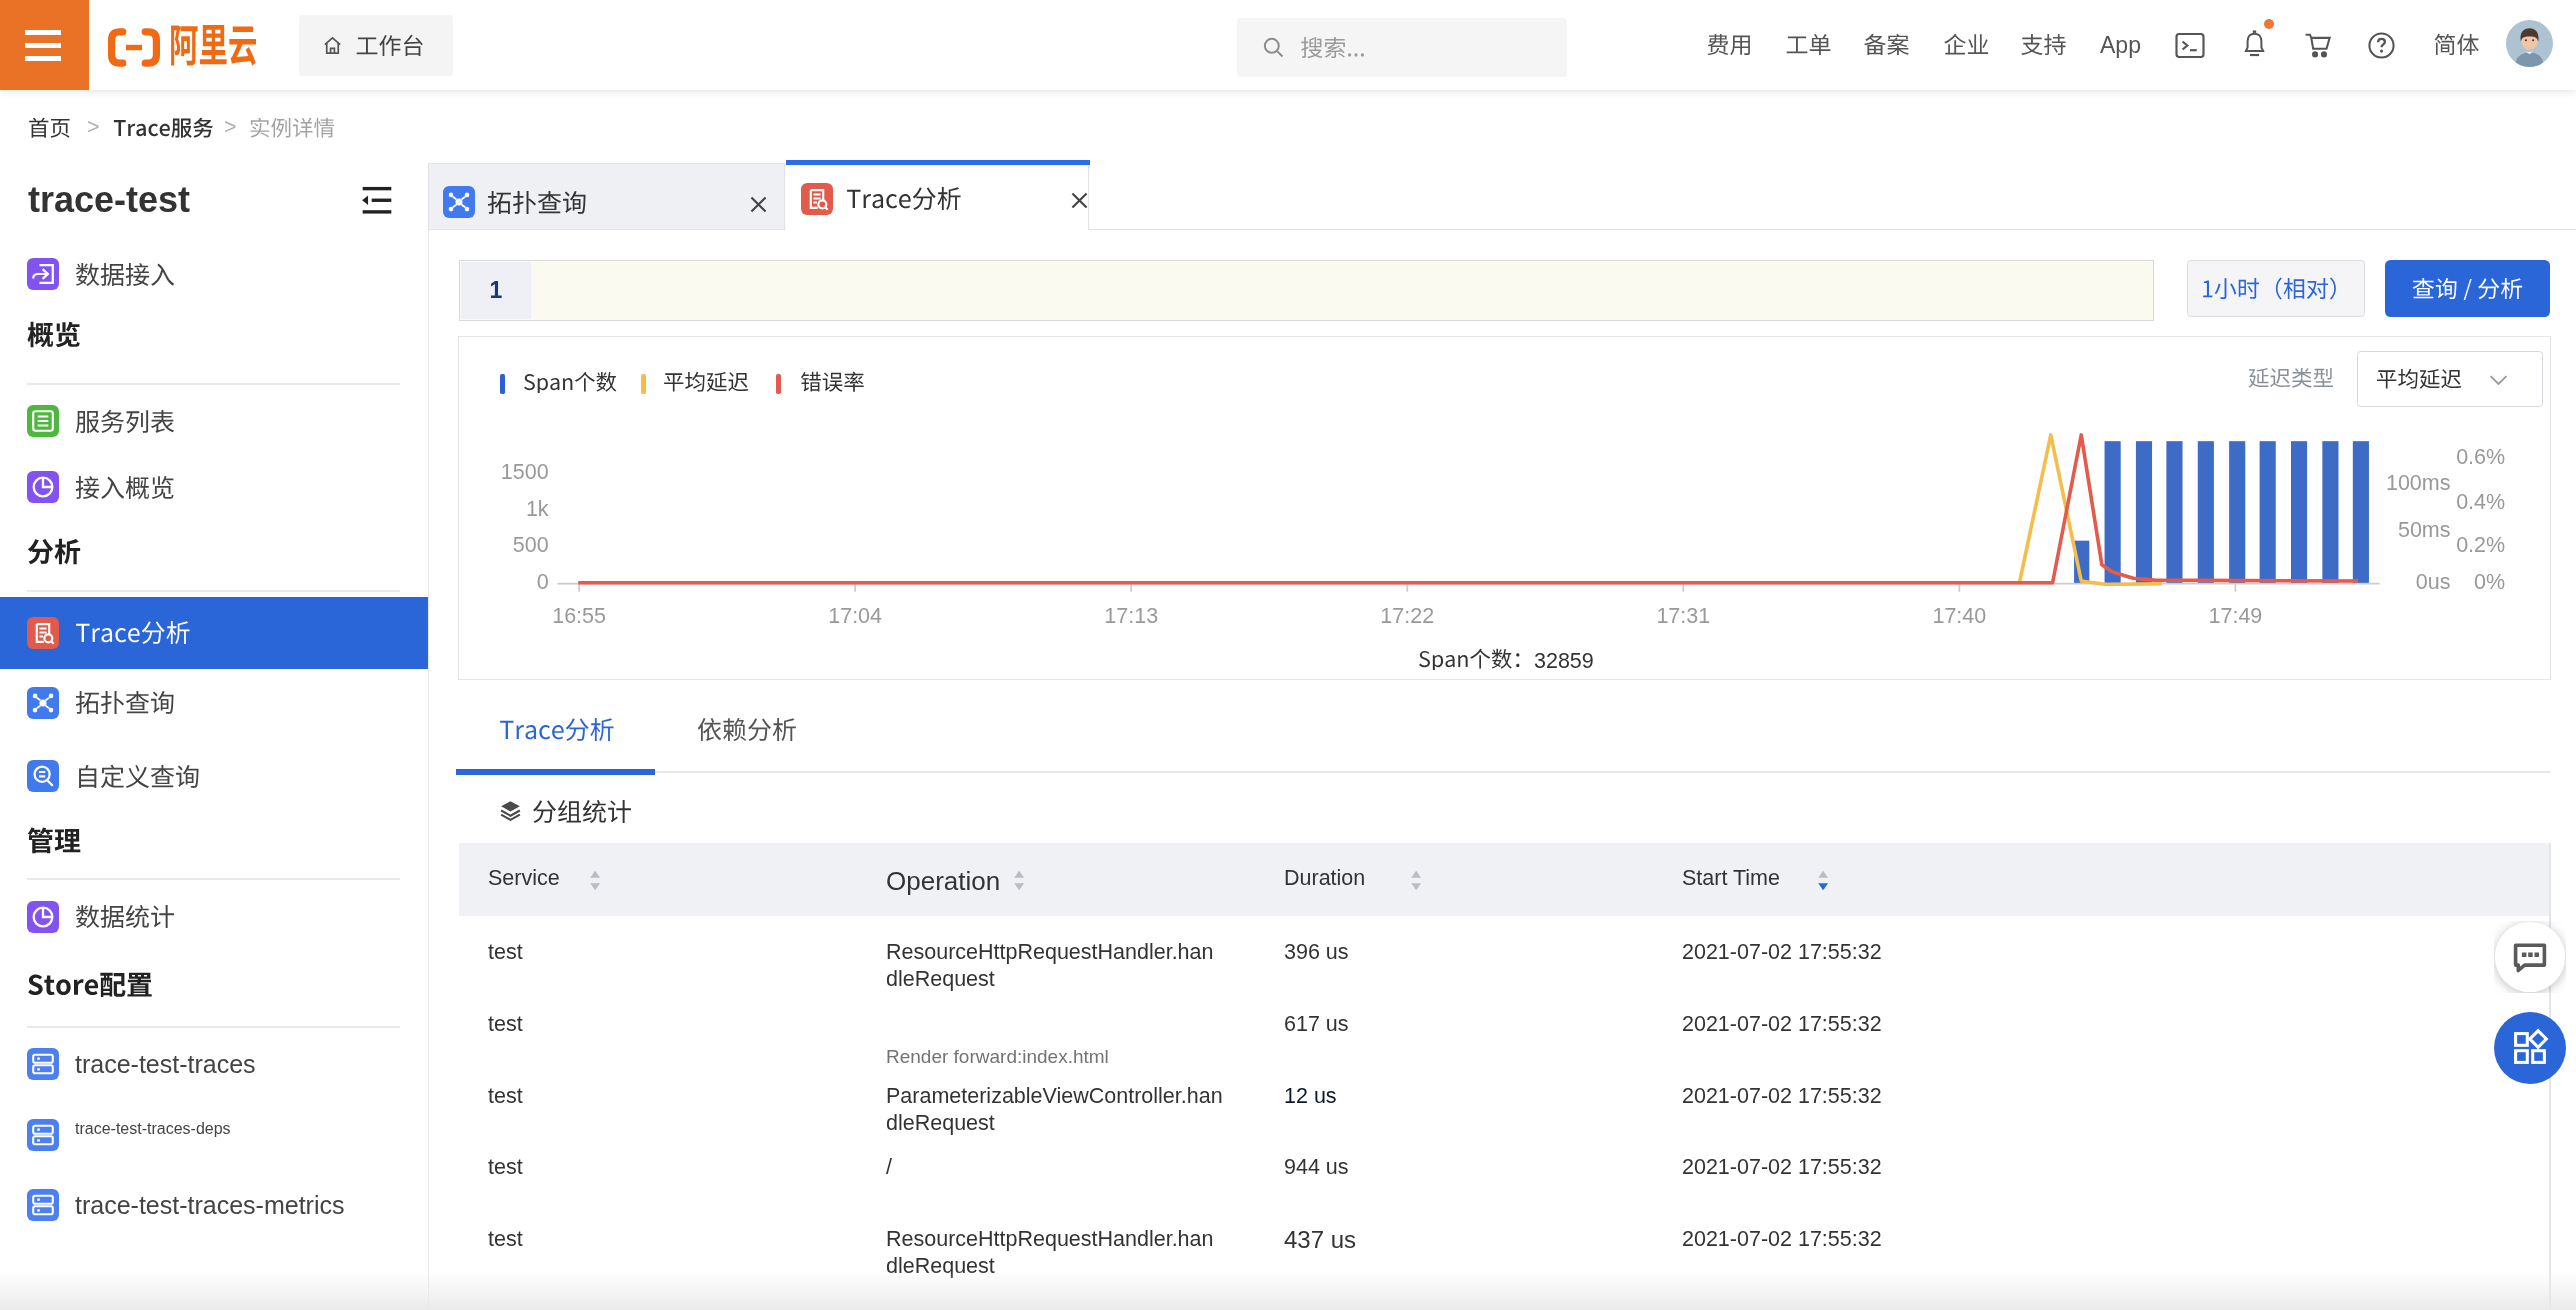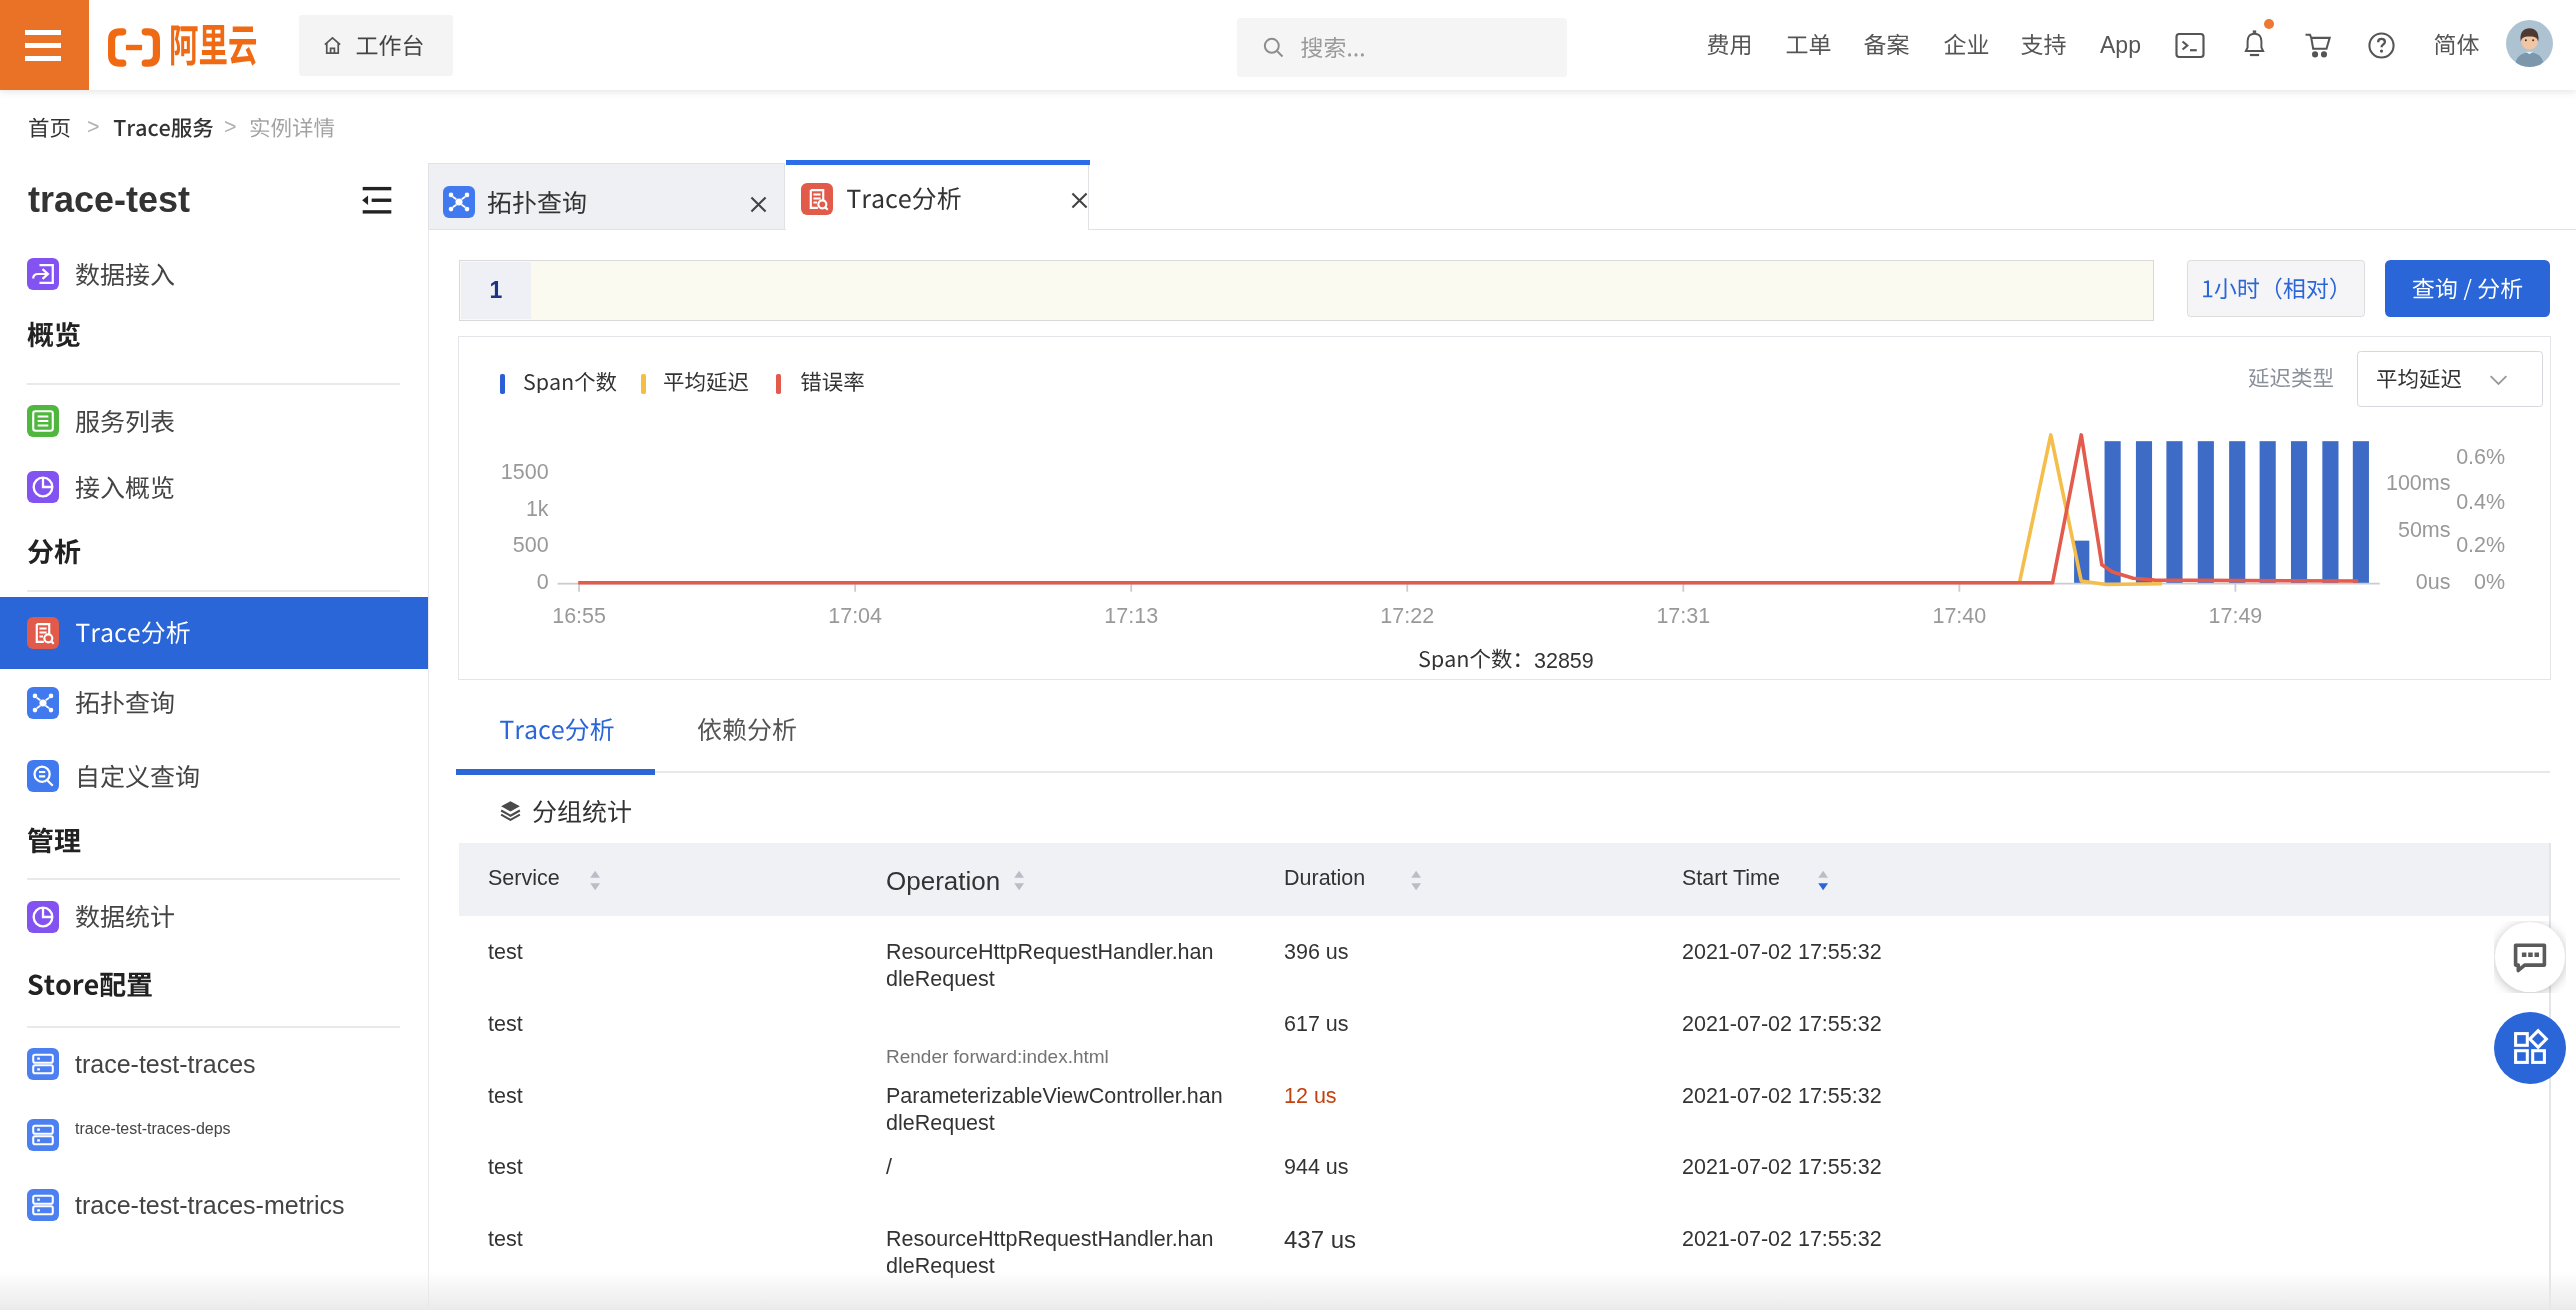--- a/index.html
+++ b/index.html
@@ -401,21 +401,21 @@
 <div class="a" style="left:488px;top:939px;font-size:21.5px;color:#333;line-height:27px;white-space:nowrap;">test</div>
 <div class="a" style="left:886px;top:939px;font-size:21.5px;color:#333;line-height:27px;white-space:nowrap;">ResourceHttpRequestHandler.han<br>dleRequest</div>
 <div class="a" style="left:1284px;top:939px;font-size:21.5px;color:#333;line-height:27px;white-space:nowrap;">396 us</div>
 <div class="a" style="left:1682px;top:939px;font-size:21.5px;color:#333;line-height:27px;white-space:nowrap;">2021-07-02 17:55:32</div>
 <div class="a" style="left:488px;top:1011px;font-size:21.5px;color:#333;line-height:27px;white-space:nowrap;">test</div>
 <div class="a" style="left:886px;top:1011px;font-size:19px;color:#737373;line-height:27px;white-space:nowrap;margin-top:32px;">Render forward:index.html</div>
 <div class="a" style="left:1284px;top:1011px;font-size:21.5px;color:#333;line-height:27px;white-space:nowrap;">617 us</div>
 <div class="a" style="left:1682px;top:1011px;font-size:21.5px;color:#333;line-height:27px;white-space:nowrap;">2021-07-02 17:55:32</div>
 <div class="a" style="left:488px;top:1083px;font-size:21.5px;color:#333;line-height:27px;white-space:nowrap;">test</div>
 <div class="a" style="left:886px;top:1083px;font-size:21.5px;color:#333;line-height:27px;white-space:nowrap;">ParameterizableViewController.han<br>dleRequest</div>
-<div class="a" style="left:1284px;top:1083px;font-size:21.5px;color:#c2410c;line-height:27px;white-space:nowrap;">12 us</div>
+<div class="a" style="left:1284px;top:1083px;font-size:21.5px;color:#0f172a;line-height:27px;white-space:nowrap;">12 us</div>
 <div class="a" style="left:1682px;top:1083px;font-size:21.5px;color:#333;line-height:27px;white-space:nowrap;">2021-07-02 17:55:32</div>
 <div class="a" style="left:488px;top:1154px;font-size:21.5px;color:#333;line-height:27px;white-space:nowrap;">test</div>
 <div class="a" style="left:886px;top:1154px;font-size:21.5px;color:#333;line-height:27px;white-space:nowrap;">/</div>
 <div class="a" style="left:1284px;top:1154px;font-size:21.5px;color:#333;line-height:27px;white-space:nowrap;">944 us</div>
 <div class="a" style="left:1682px;top:1154px;font-size:21.5px;color:#333;line-height:27px;white-space:nowrap;">2021-07-02 17:55:32</div>
 <div class="a" style="left:488px;top:1226px;font-size:21.5px;color:#333;line-height:27px;white-space:nowrap;">test</div>
 <div class="a" style="left:886px;top:1226px;font-size:21.5px;color:#333;line-height:27px;white-space:nowrap;">ResourceHttpRequestHandler.han<br>dleRequest</div>
 <div class="a" style="left:1284px;top:1226px;font-size:24px;color:#333;line-height:27px;white-space:nowrap;">437 us</div>
 <div class="a" style="left:1682px;top:1226px;font-size:21.5px;color:#333;line-height:27px;white-space:nowrap;">2021-07-02 17:55:32</div>
 <div class="a" style="left:0px;top:1271px;width:2576px;height:39px;background:linear-gradient(180deg,rgba(237,237,237,0),rgba(233,233,233,0.95));z-index:3;"></div>

